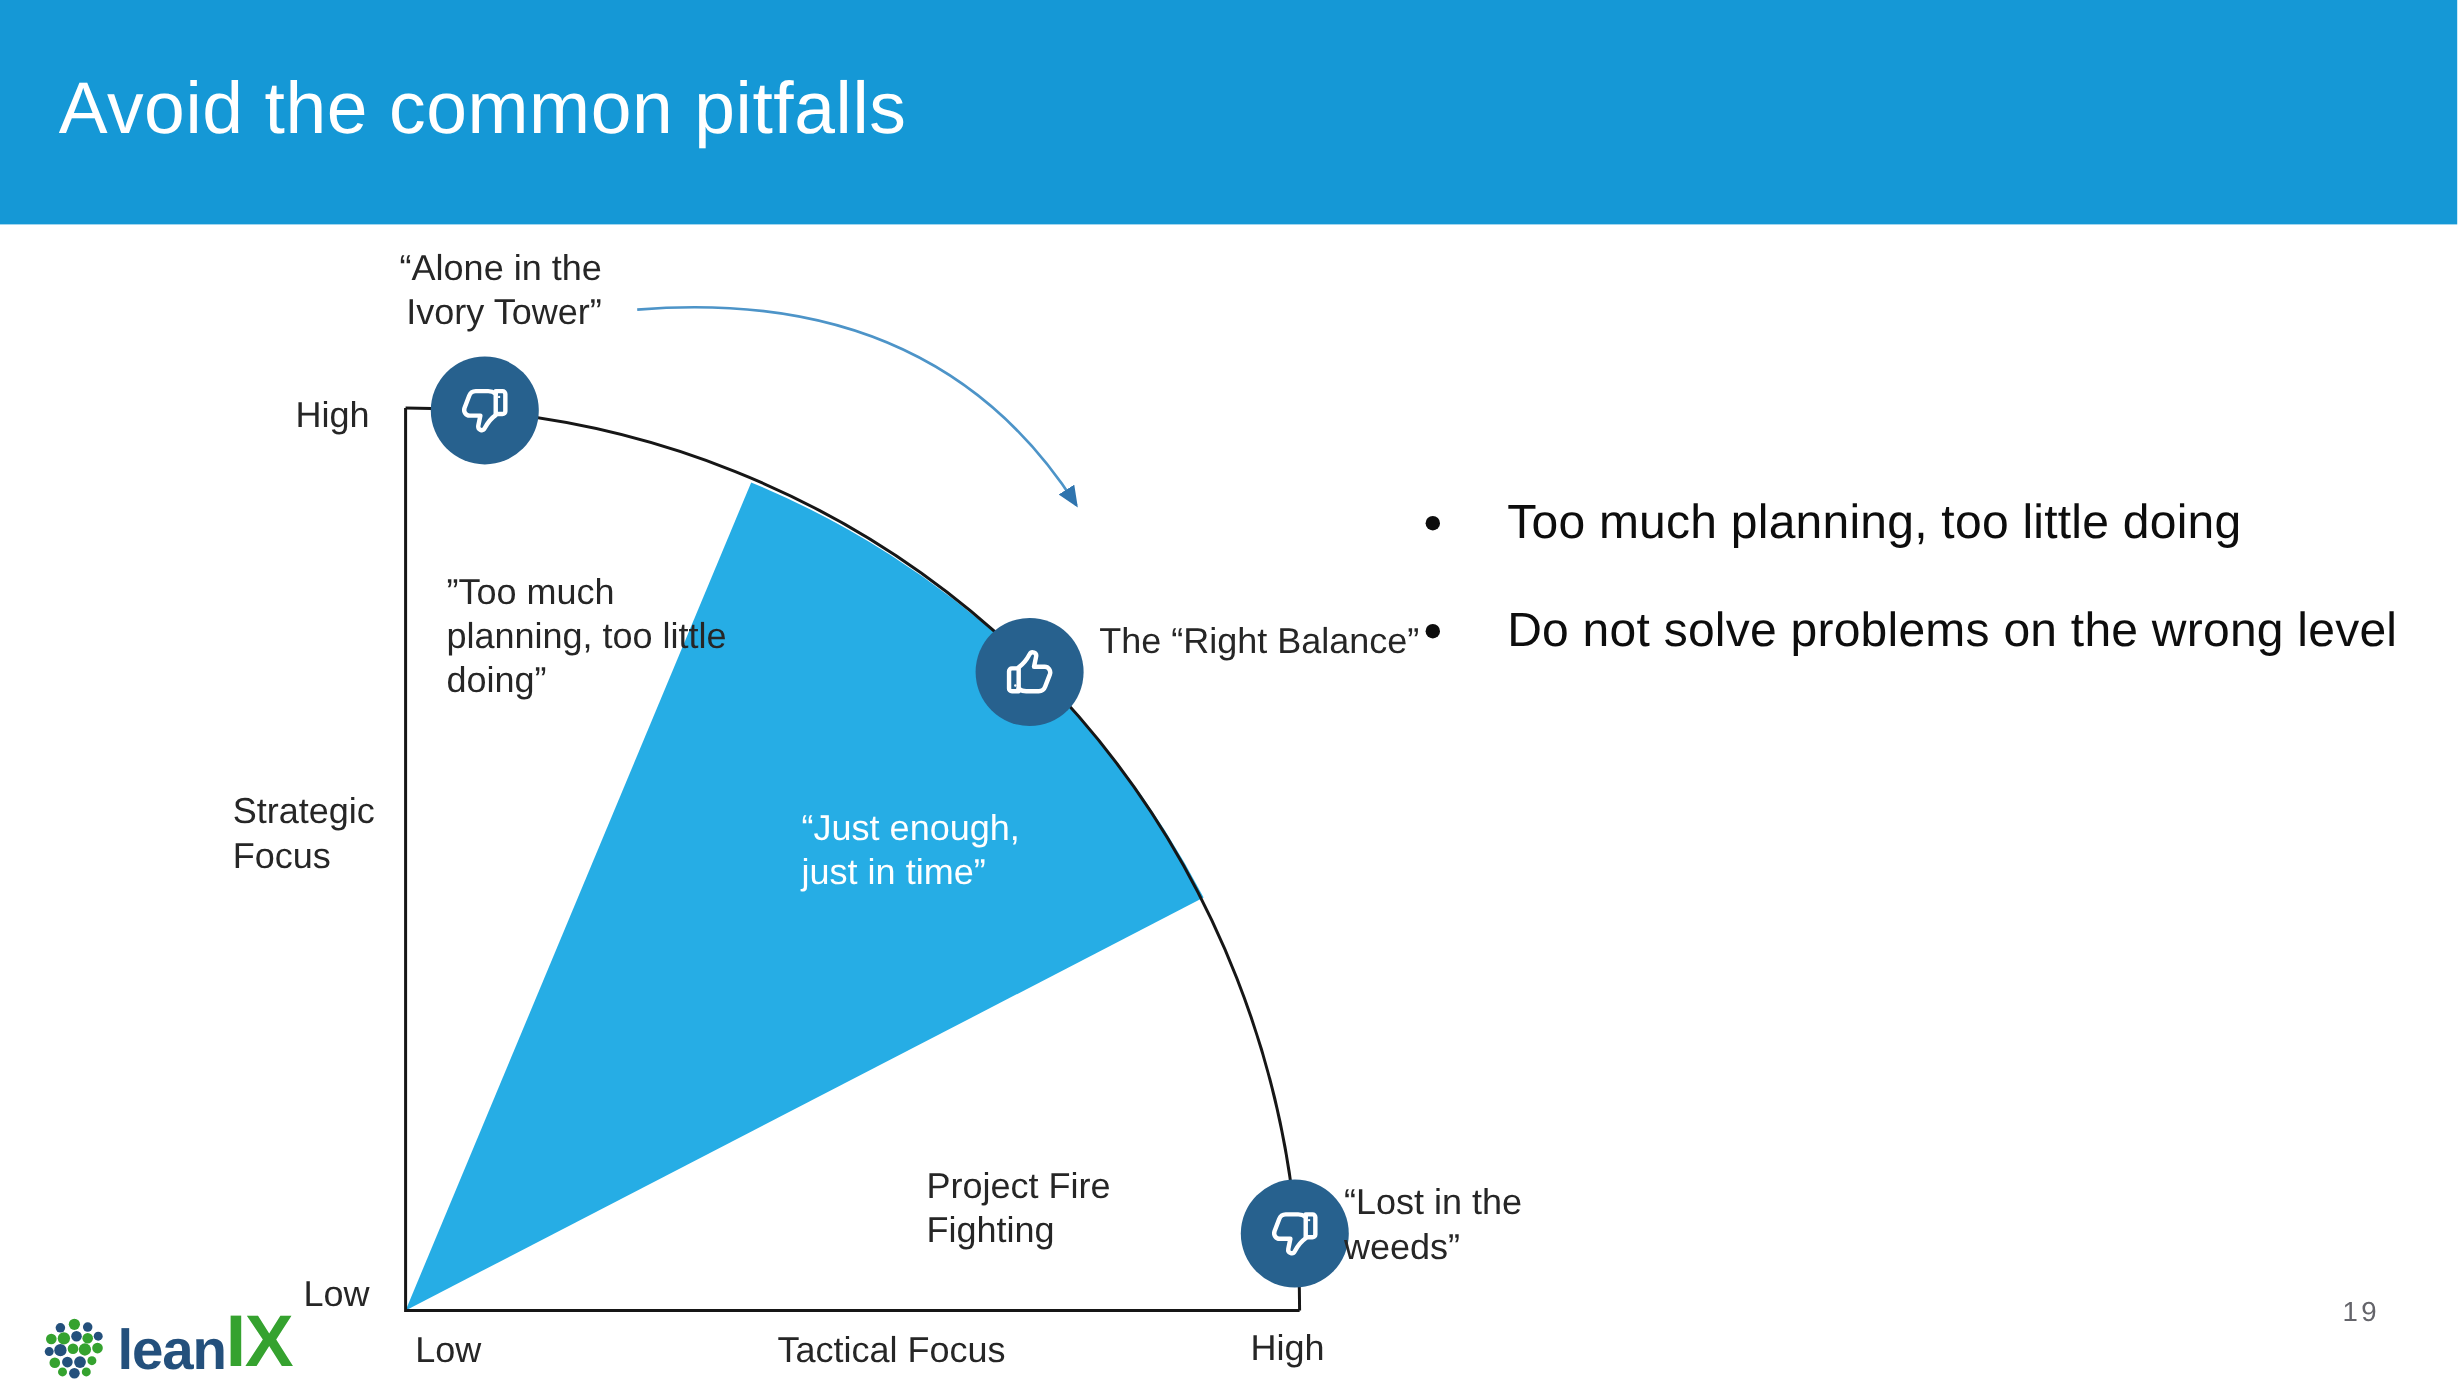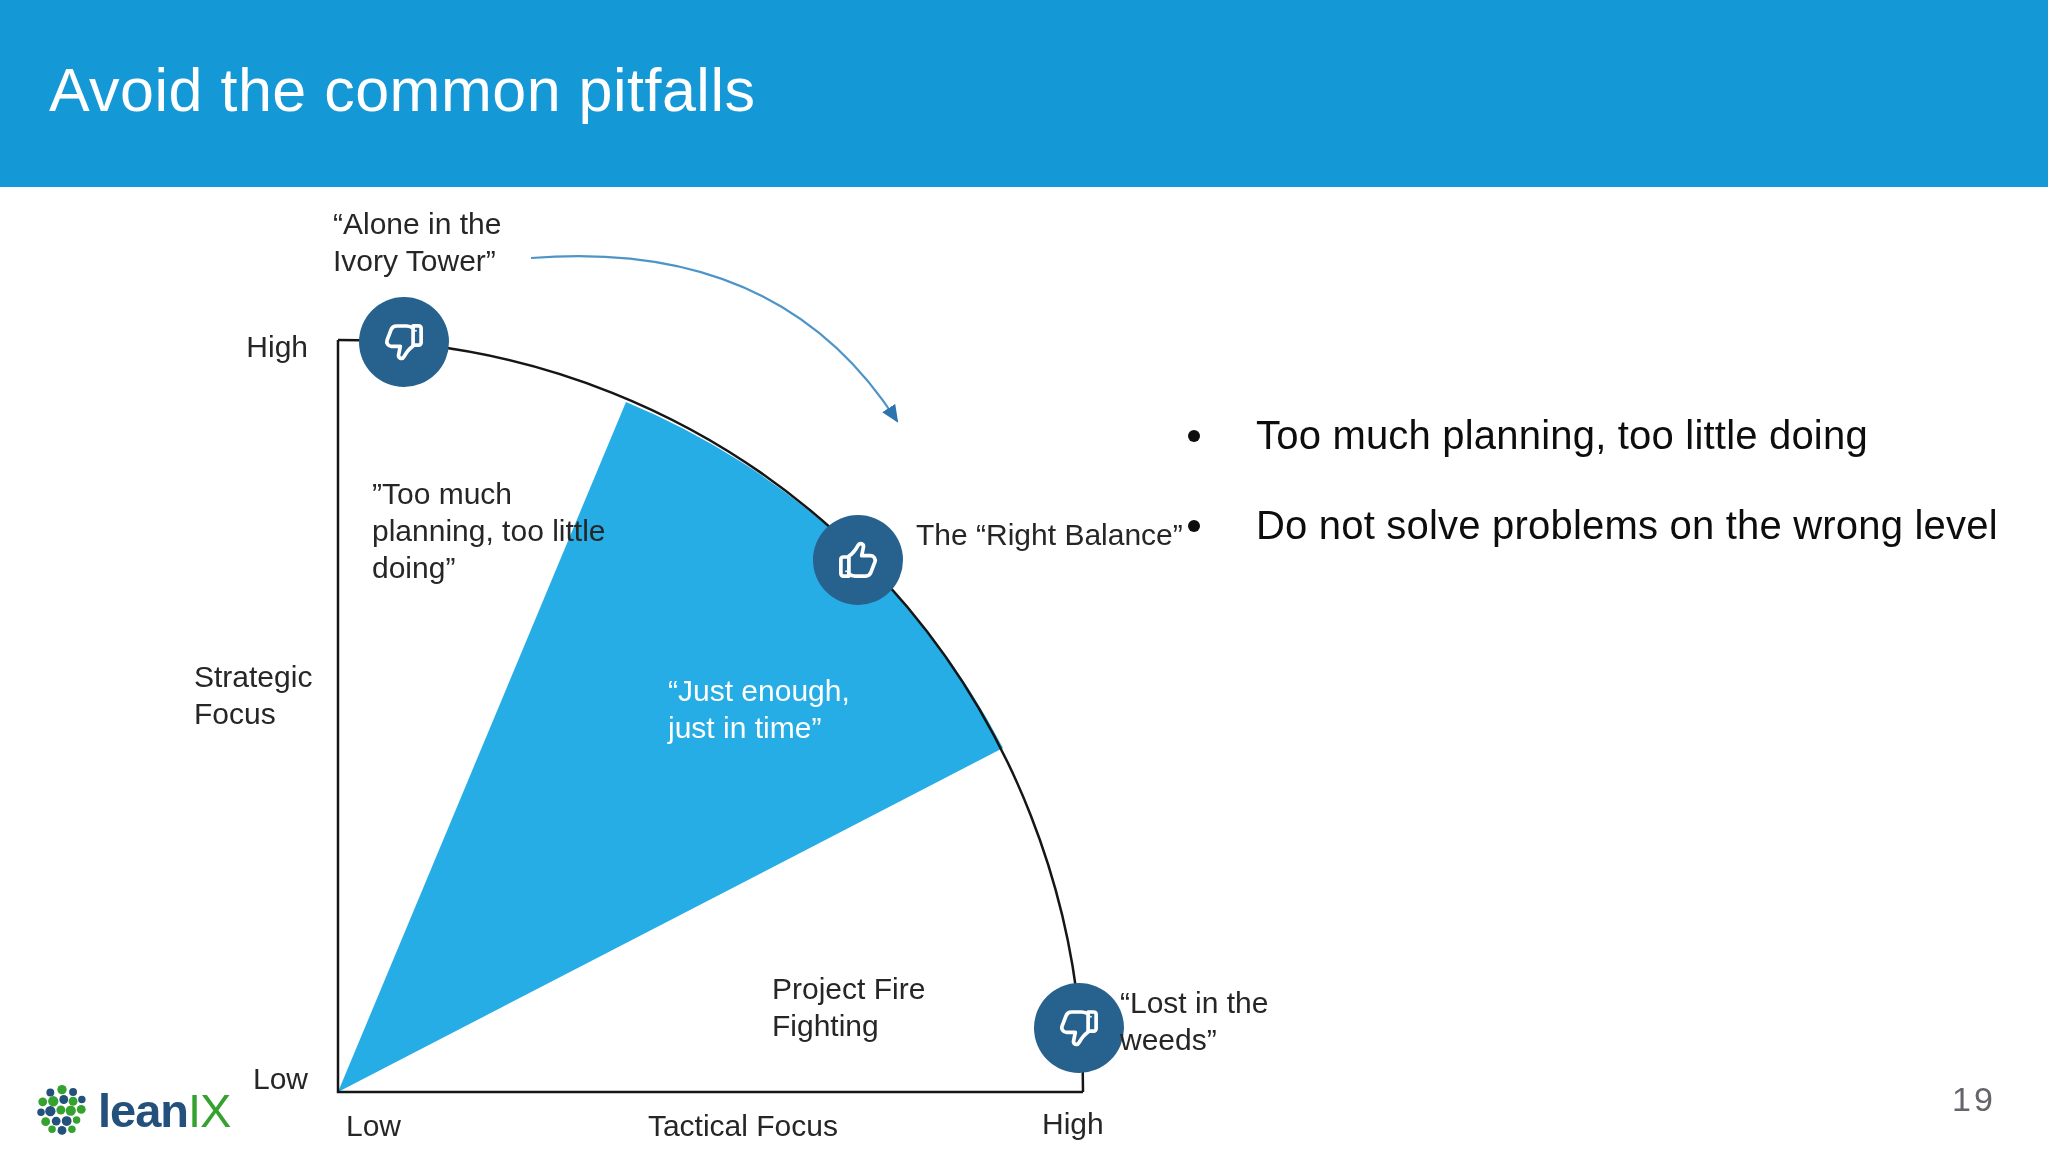--- a/index.html
+++ b/index.html
@@ -44,24 +44,24 @@
     background:#0d0d0d;margin:26px 56px 0 0;
   }
   .bullet-text{
     font-size:40px;line-height:63px;color:#0d0d0d;
     white-space:pre-wrap;letter-spacing:0.2px;
   }
   
   .logo{position:absolute;left:34px;top:1082px;display:flex;align-items:flex-end;}
   .logo-ball{width:56px;height:56px;margin-right:8px;}
   .logo-lean{font-size:47px;font-weight:700;color:var(--logo-navy);letter-spacing:-1px;}
-  .logo-ix{font-size:47px;font-weight:400;color:var(--logo-green);letter-spacing:-1px;}
+  .logo-ix{font-size:61px;font-weight:700;color:var(--logo-green);letter-spacing:-1px;}
   .page-number{
     position:absolute;left:1952px;top:1080px;
-    font-size:34px;color:var(--page-gray);letter-spacing:3px;
+    font-size:23px;color:var(--page-gray);letter-spacing:3px;
   }
 </style>
 </head>
 <body>
 
 <div class="stage">
 
   <div class="header">
     <div class="title">Avoid the common pitfalls</div>
   </div>
@@ -97,21 +97,21 @@
     </svg>
   </div>
   <div class="badge thumb-down" style="left:1034px;top:983px;">
     <svg viewBox="0 0 24 24">
       <path class="thumb-path" d="M5.2 10.6 h2.6 v8.8 H5.2 a1.1 1.1 0 0 1 -1.1 -1.1 v-6.6 a1.1 1.1 0 0 1 1.1 -1.1 z"></path>
       <path class="thumb-path" d="M7.8 18.4 c.9 .7 1.8 1 2.9 1 h4.8 c1.1 0 2.1 -.7 2.5 -1.8 l1.8 -4.7 c.5 -1.4 -.5 -2.9 -2 -2.9 h-4.1 l.8 -3.9 c.3 -1.5 -1.7 -2.4 -2.5 -.9 -1 1.9 -2.3 3.7 -4.2 5"></path>
       <circle cx="6.5" cy="17.2" r="0.45" fill="#fff" stroke="none"></circle>
     </svg>
   </div>
 
-  <div class="dlabel" style="left:333px;top:205px;">
+  <div class="dlabel" style="left:333px;top:205px;text-align:right;">
     <div>“Alone in the</div>
     <div>Ivory Tower”</div>
   </div>
 
   <div class="dlabel right" style="left:180px;top:328px;width:128px;">High</div>
 
   <div class="dlabel" style="left:372px;top:475px;">
     <div>”Too much</div>
     <div>planning, too little</div>
     <div>doing”</div>

